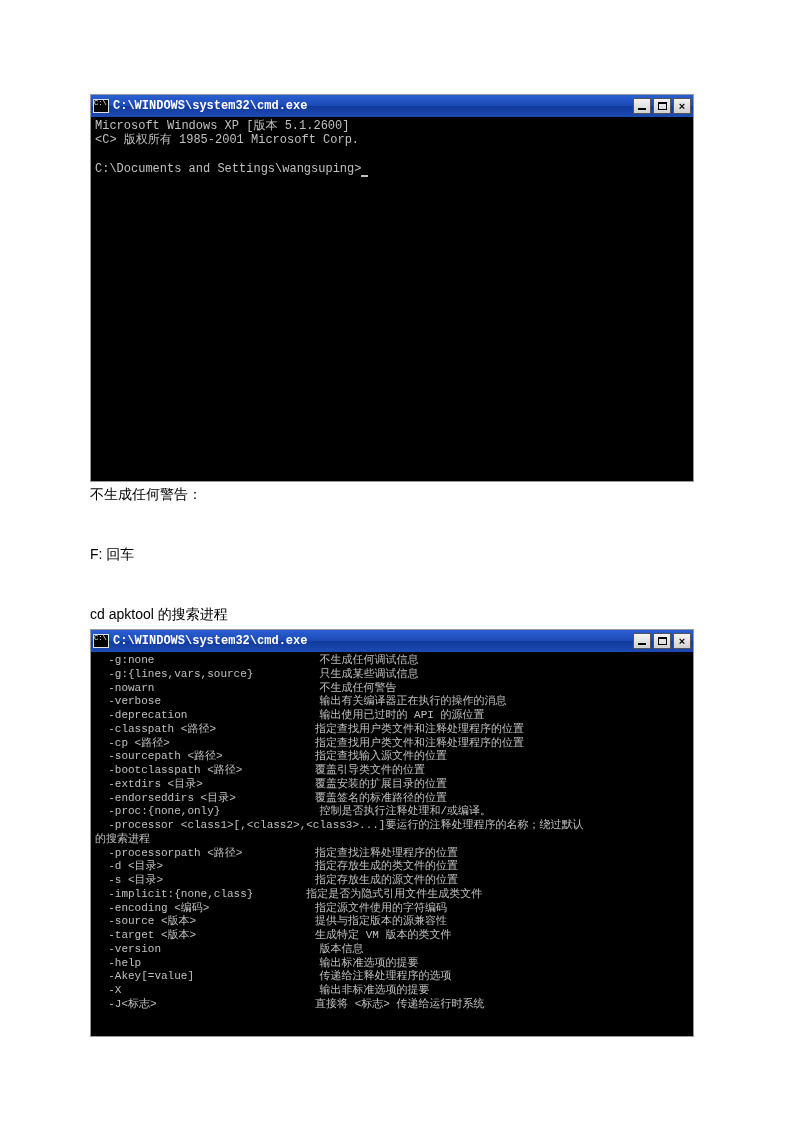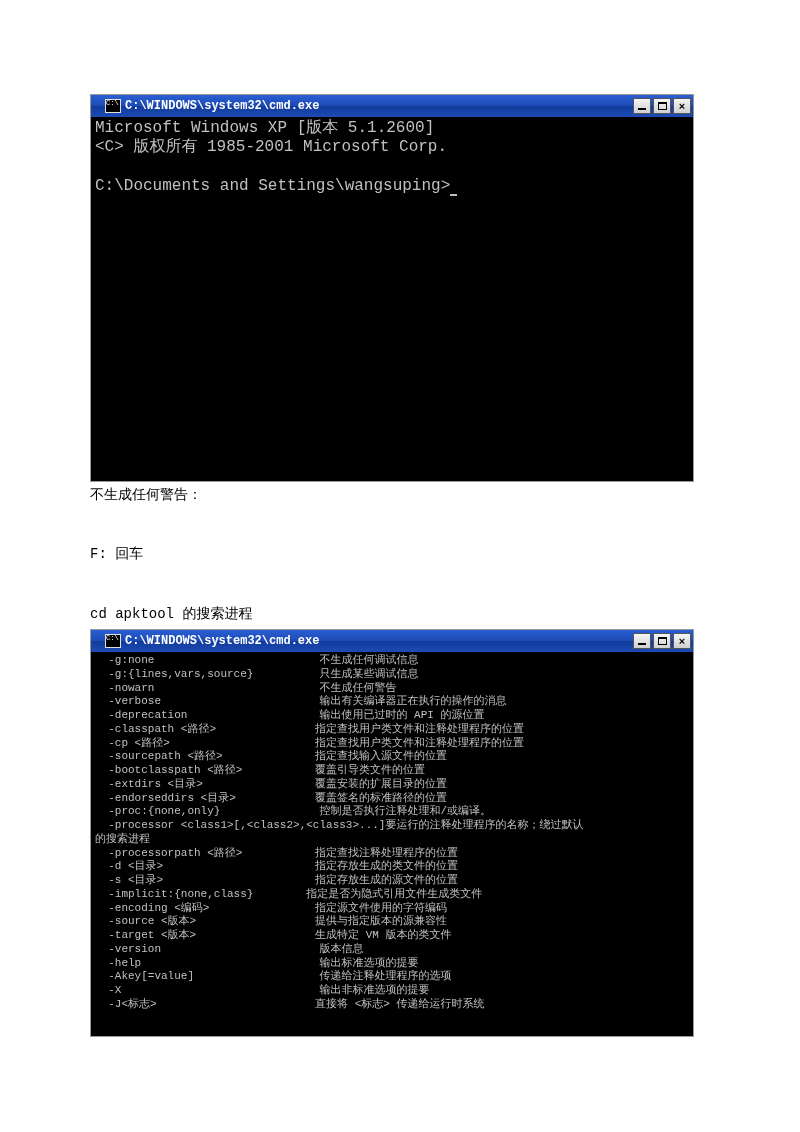--- a/index.html
+++ b/index.html
@@ -23,21 +23,21 @@
     background: #000;
     margin: 4px 0 2px 0;
     width: 604px;
     box-sizing: border-box;
   }
   .titlebar {
     display: flex;
     align-items: center;
     height: 22px;
     background: linear-gradient(to bottom, #2a5fd4 0%, #1d4bb5 48%, #113a9b 50%, #1d4bb5 100%);
-    padding: 0 2px 0 14px;
+    padding: 0 2px 0 2px;
     box-sizing: border-box;
   }
   .titlebar-icon {
     width: 14px;
     height: 12px;
     background: #000;
     border: 1px solid #e0e0e0;
     margin-right: 4px;
     position: relative;
   }
@@ -92,21 +92,21 @@
     box-sizing: border-box;
   }
   .win-btn.close span {
     font-size: 11px;
     font-weight: bold;
   }
   .terminal-body {
     background: #000;
     color: #c0c0c0;
     font-family: "NSimSun","SimSun","Courier New", monospace;
-    font-size: 16px;
+    font-size: 12px;
     padding: 2px 4px;
     white-space: pre;
     line-height: 1.2;
     overflow: hidden;
   }
   .term1-body {
     height: 360px;
   }
   .term2-body {
     height: 380px;
@@ -115,21 +115,21 @@
     border-radius: 15px;
   }
   .cursor {
     display: inline-block;
     width: 7px;
     height: 2px;
     background: #c0c0c0;
     vertical-align: bottom;
   }
   .mono {
-    font-family: Liberation Mono, monospace;
+    font-family: Liberation Sans, sans-serif;
     margin-top: 37px;
   }
 </style>
 </head>
 <body>
 
 <div class="page">
 
 
   <div class="terminal-window">

